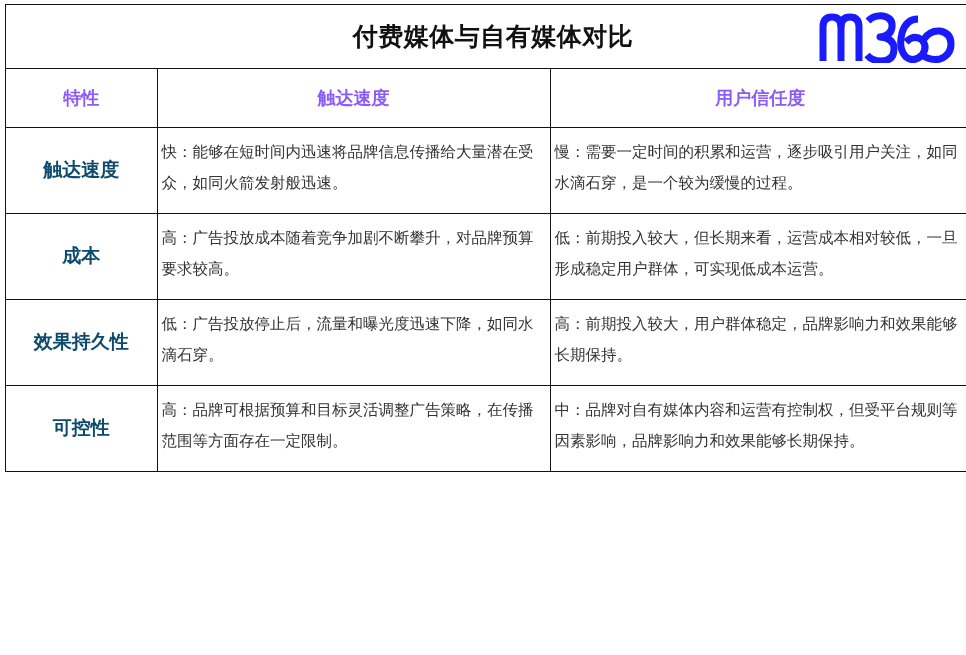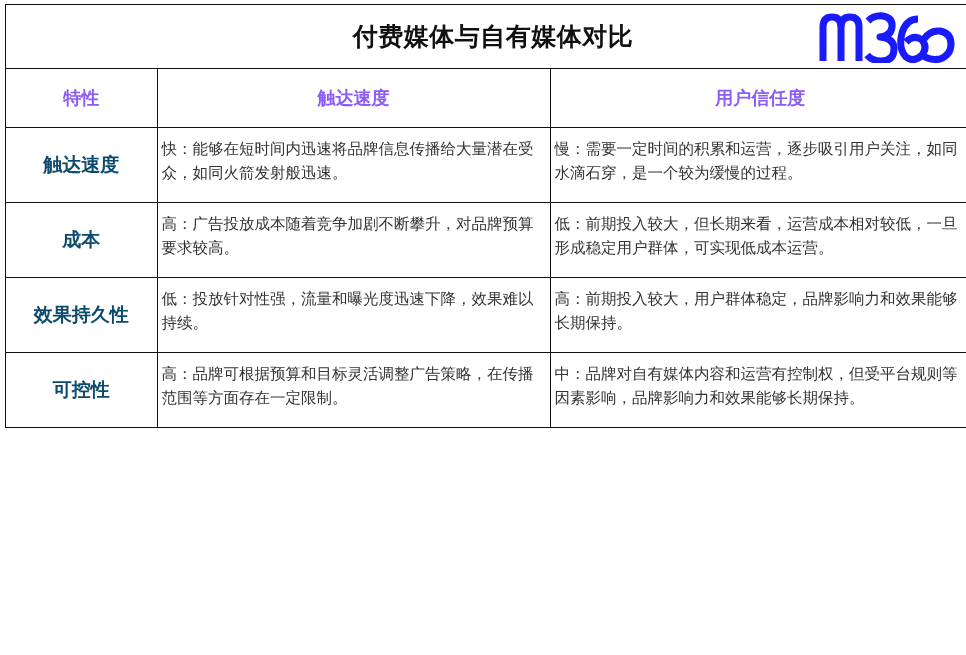--- a/index.html
+++ b/index.html
@@ -72,21 +72,21 @@
     tbody tr { height: 75px; }
     td.feature {
       font-size: 19px;
       font-weight: bold;
       color: #0c4a6e;
       text-align: center;
       vertical-align: middle;
     }
     td.desc {
       font-size: 15.5px;
-      line-height: 24px;
+      line-height: 31px;
       color: #333333;
       padding: 9px 4px 14px 4px;
       vertical-align: top;
       text-align: left;
       word-break: break-all;
     }
   </style>
 </head>
 <body>
 
@@ -127,21 +127,21 @@
         <td class="desc">快：能够在短时间内迅速将品牌信息传播给大量潜在受众，如同火箭发射般迅速。</td>
         <td class="desc">慢：需要一定时间的积累和运营，逐步吸引用户关注，如同水滴石穿，是一个较为缓慢的过程。</td>
       </tr>
       <tr>
         <td class="feature">成本</td>
         <td class="desc">高：广告投放成本随着竞争加剧不断攀升，对品牌预算要求较高。</td>
         <td class="desc">低：前期投入较大，但长期来看，运营成本相对较低，一旦形成稳定用户群体，可实现低成本运营。</td>
       </tr>
       <tr>
         <td class="feature">效果持久性</td>
-        <td class="desc">低：投放针对性强，流量和曝光度迅速下降，效果难以持续。</td>
+        <td class="desc">低：广告投放停止后，流量和曝光度迅速下降，如同水滴石穿。</td>
         <td class="desc">高：前期投入较大，用户群体稳定，品牌影响力和效果能够长期保持。</td>
       </tr>
       <tr>
         <td class="feature">可控性</td>
         <td class="desc">高：品牌可根据预算和目标灵活调整广告策略，在传播范围等方面存在一定限制。</td>
         <td class="desc">中：品牌对自有媒体内容和运营有控制权，但受平台规则等因素影响，品牌影响力和效果能够长期保持。</td>
       </tr>
     </tbody>
   </table>
 </div>

